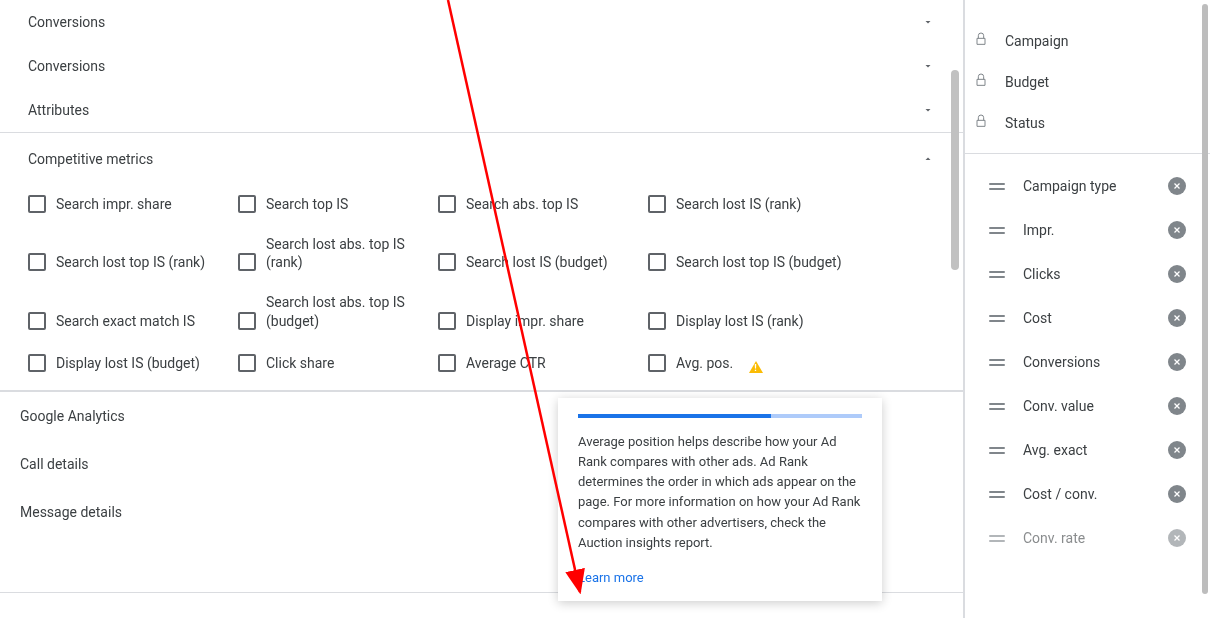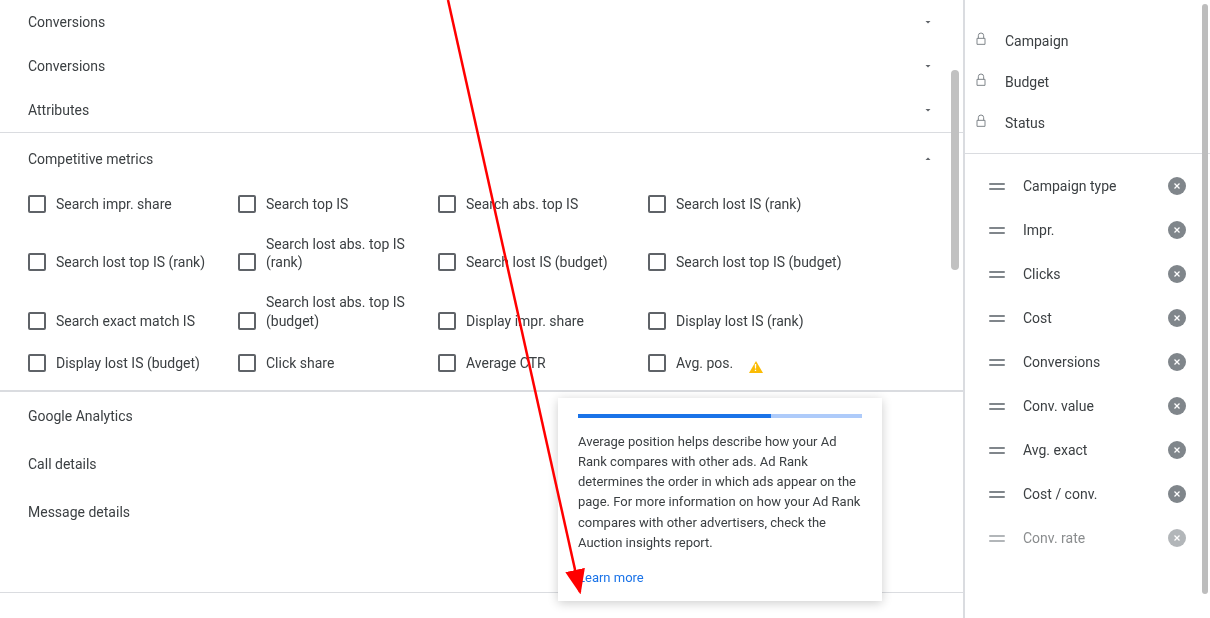--- a/index.html
+++ b/index.html
@@ -11,21 +11,21 @@
   .section-divider { border-bottom: 1px solid #dadce0; }
   .chev { width: 14px; height: 14px; display: flex; align-items: center; justify-content: center; }
   .chev svg { width: 12px; height: 12px; fill: #5f6368; }
   .competitive-body { padding: 2px 28px 18px 28px; border-bottom: 1px solid #dadce0; }
   .check-grid { display: grid; grid-template-columns: 200px 190px 200px 200px; column-gap: 10px; row-gap: 22px; margin-top: 18px; }
   .check-item { display: flex; align-items: flex-end; gap: 10px; cursor: pointer; min-height: 20px; }
   .check-item .box { width: 18px; height: 18px; border: 2px solid #5f6368; border-radius: 2px; flex-shrink: 0; margin-top: 0; }
   .check-item .label { font-size: 14px; color: #3c4043; line-height: 1.3; }
   .warning-icon { width: 0; height: 0; border-left: 7px solid transparent; border-right: 7px solid transparent; border-bottom: 12px solid #fbbc04; display: inline-block; margin-left: 6px; position: relative; top: 1px; }
   .warning-icon::after { content: "!"; position: absolute; left: -2px; top: 2px; color: #fff; font-size: 9px; font-weight: bold; }
-  .bottom-sections .section-header { padding: 16px 28px; }
+  .bottom-sections .section-header { padding: 16px 20px; }
   .lock-row { display: flex; align-items: center; gap: 16px; padding: 10px 8px; font-size: 14px; color: #3c4043; }
   .lock-icon svg { width: 16px; height: 18px; fill: none; stroke: #80868b; stroke-width: 1.5; }
   .drag-row { display: flex; align-items: center; padding: 13px 24px; font-size: 14px; color: #3c4043; position: relative; }
   .drag-handle { width: 16px; margin-right: 18px; display: flex; flex-direction: column; gap: 3px; cursor: grab; }
   .drag-handle span { height: 2px; background: #80868b; border-radius: 1px; }
   .remove-btn { width: 18px; height: 18px; background: #80868b; border-radius: 50%; display: flex; align-items: center; justify-content: center; cursor: pointer; margin-left: auto; flex-shrink: 0; }
   .remove-btn svg { width: 10px; height: 10px; fill: #fff; }
   .right-divider { border-top: 1px solid #dadce0; margin: 10px 0; }
   .tooltip-card { position: absolute; left: 558px; top: 398px; width: 324px; background: #fff; box-shadow: 0 2px 10px rgba(0,0,0,0.2); padding: 0; z-index: 10; }
   .tooltip-bar { height: 4px; background: #aecbfa; position: relative; margin: 16px 20px 14px 20px; }

